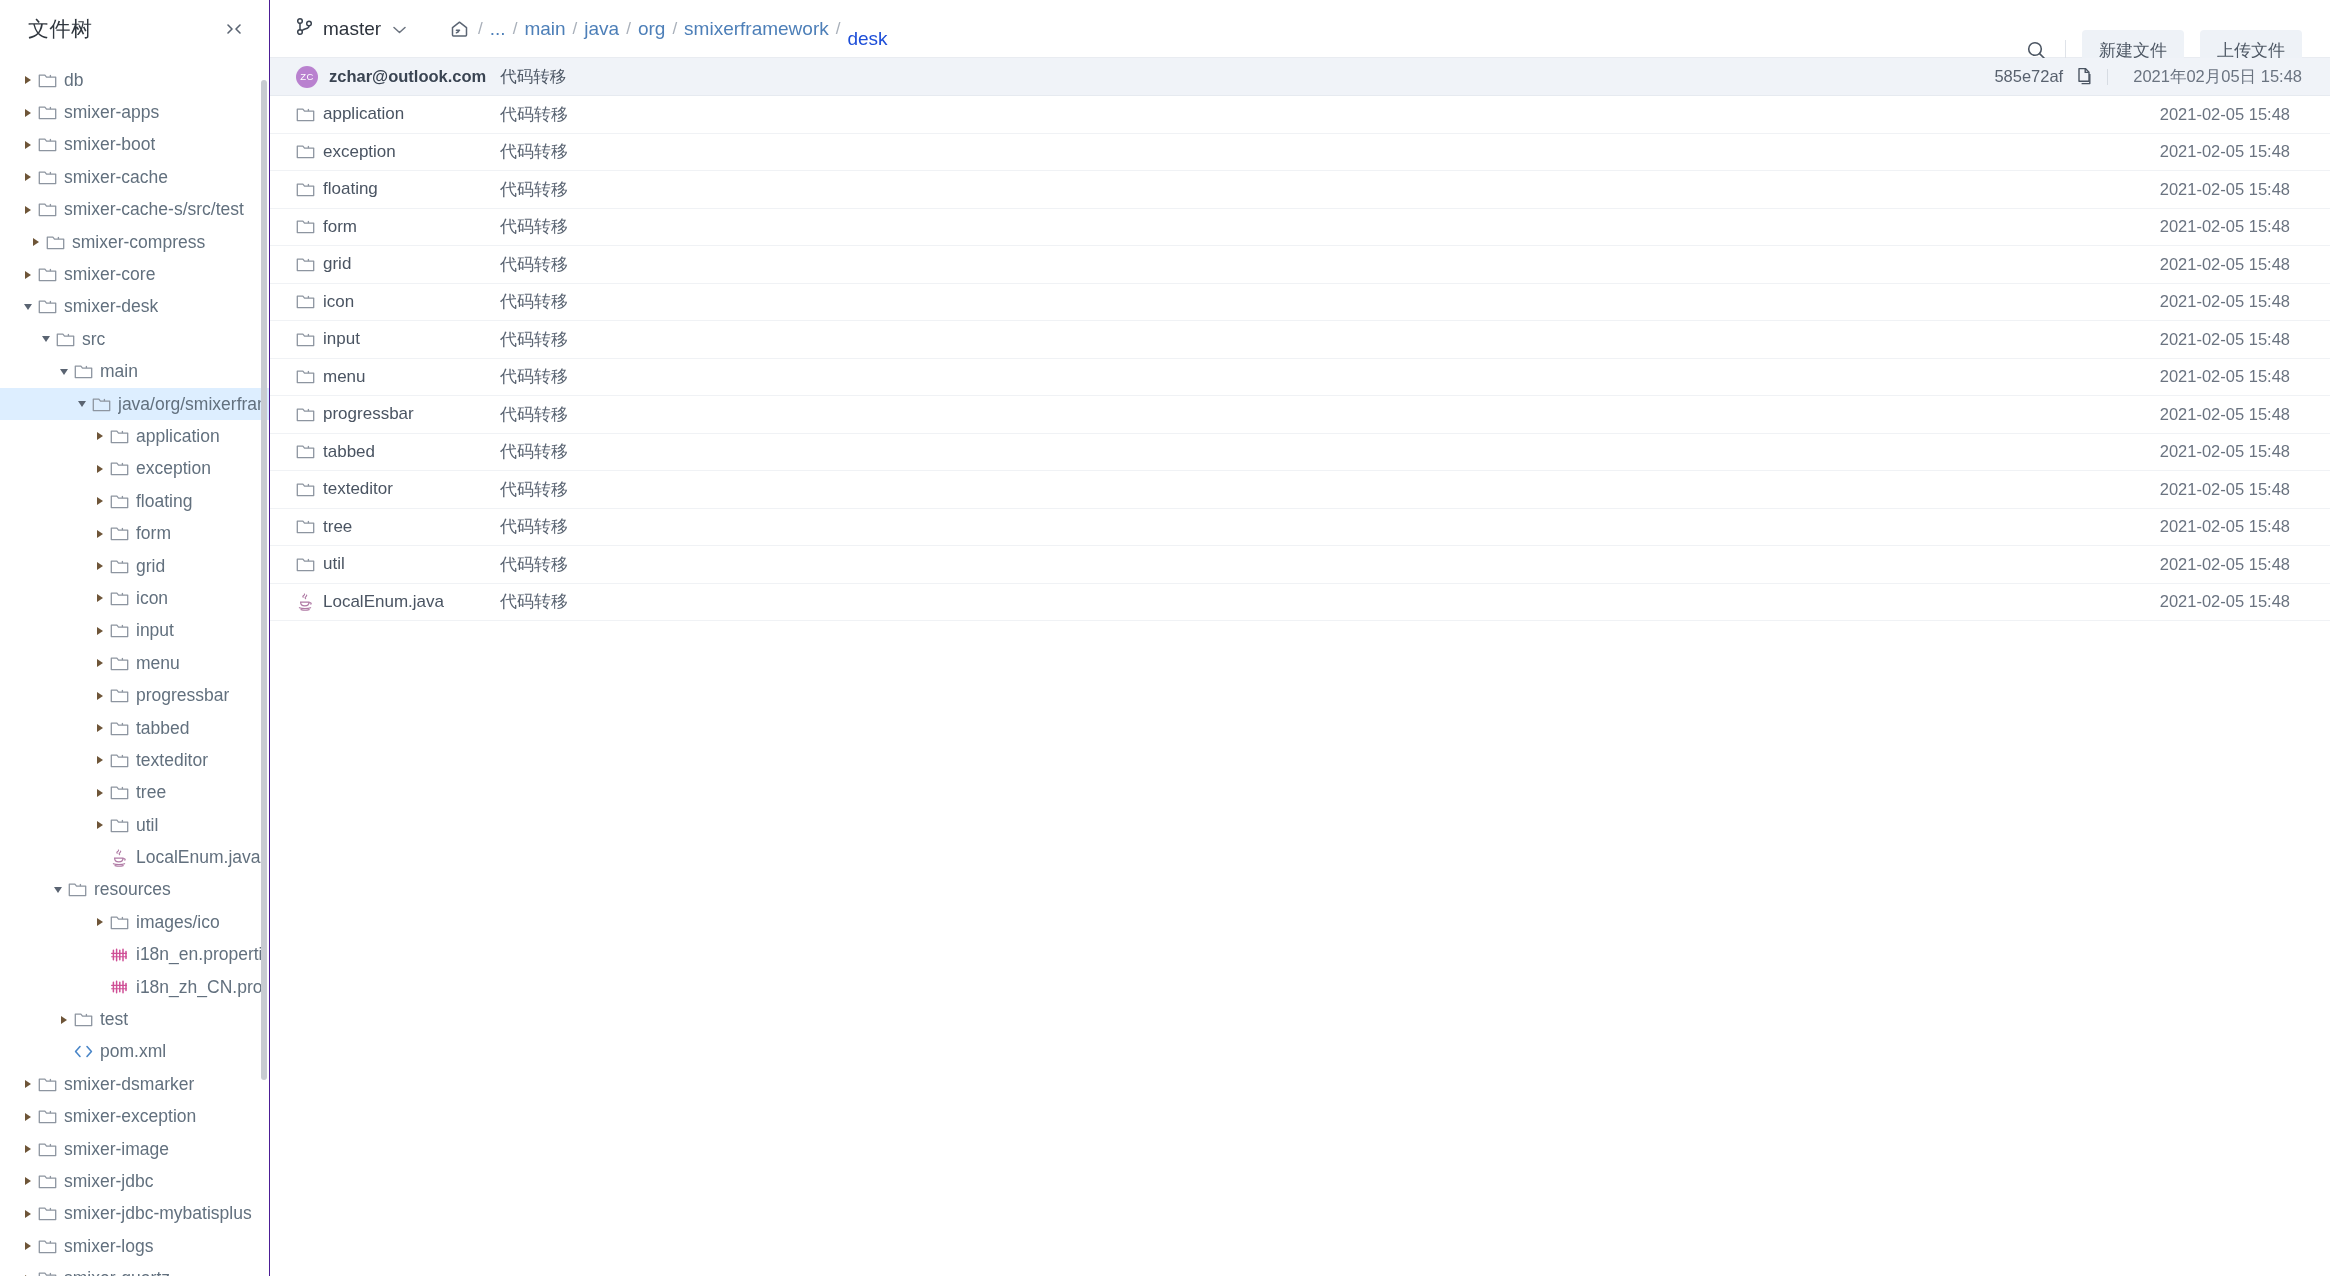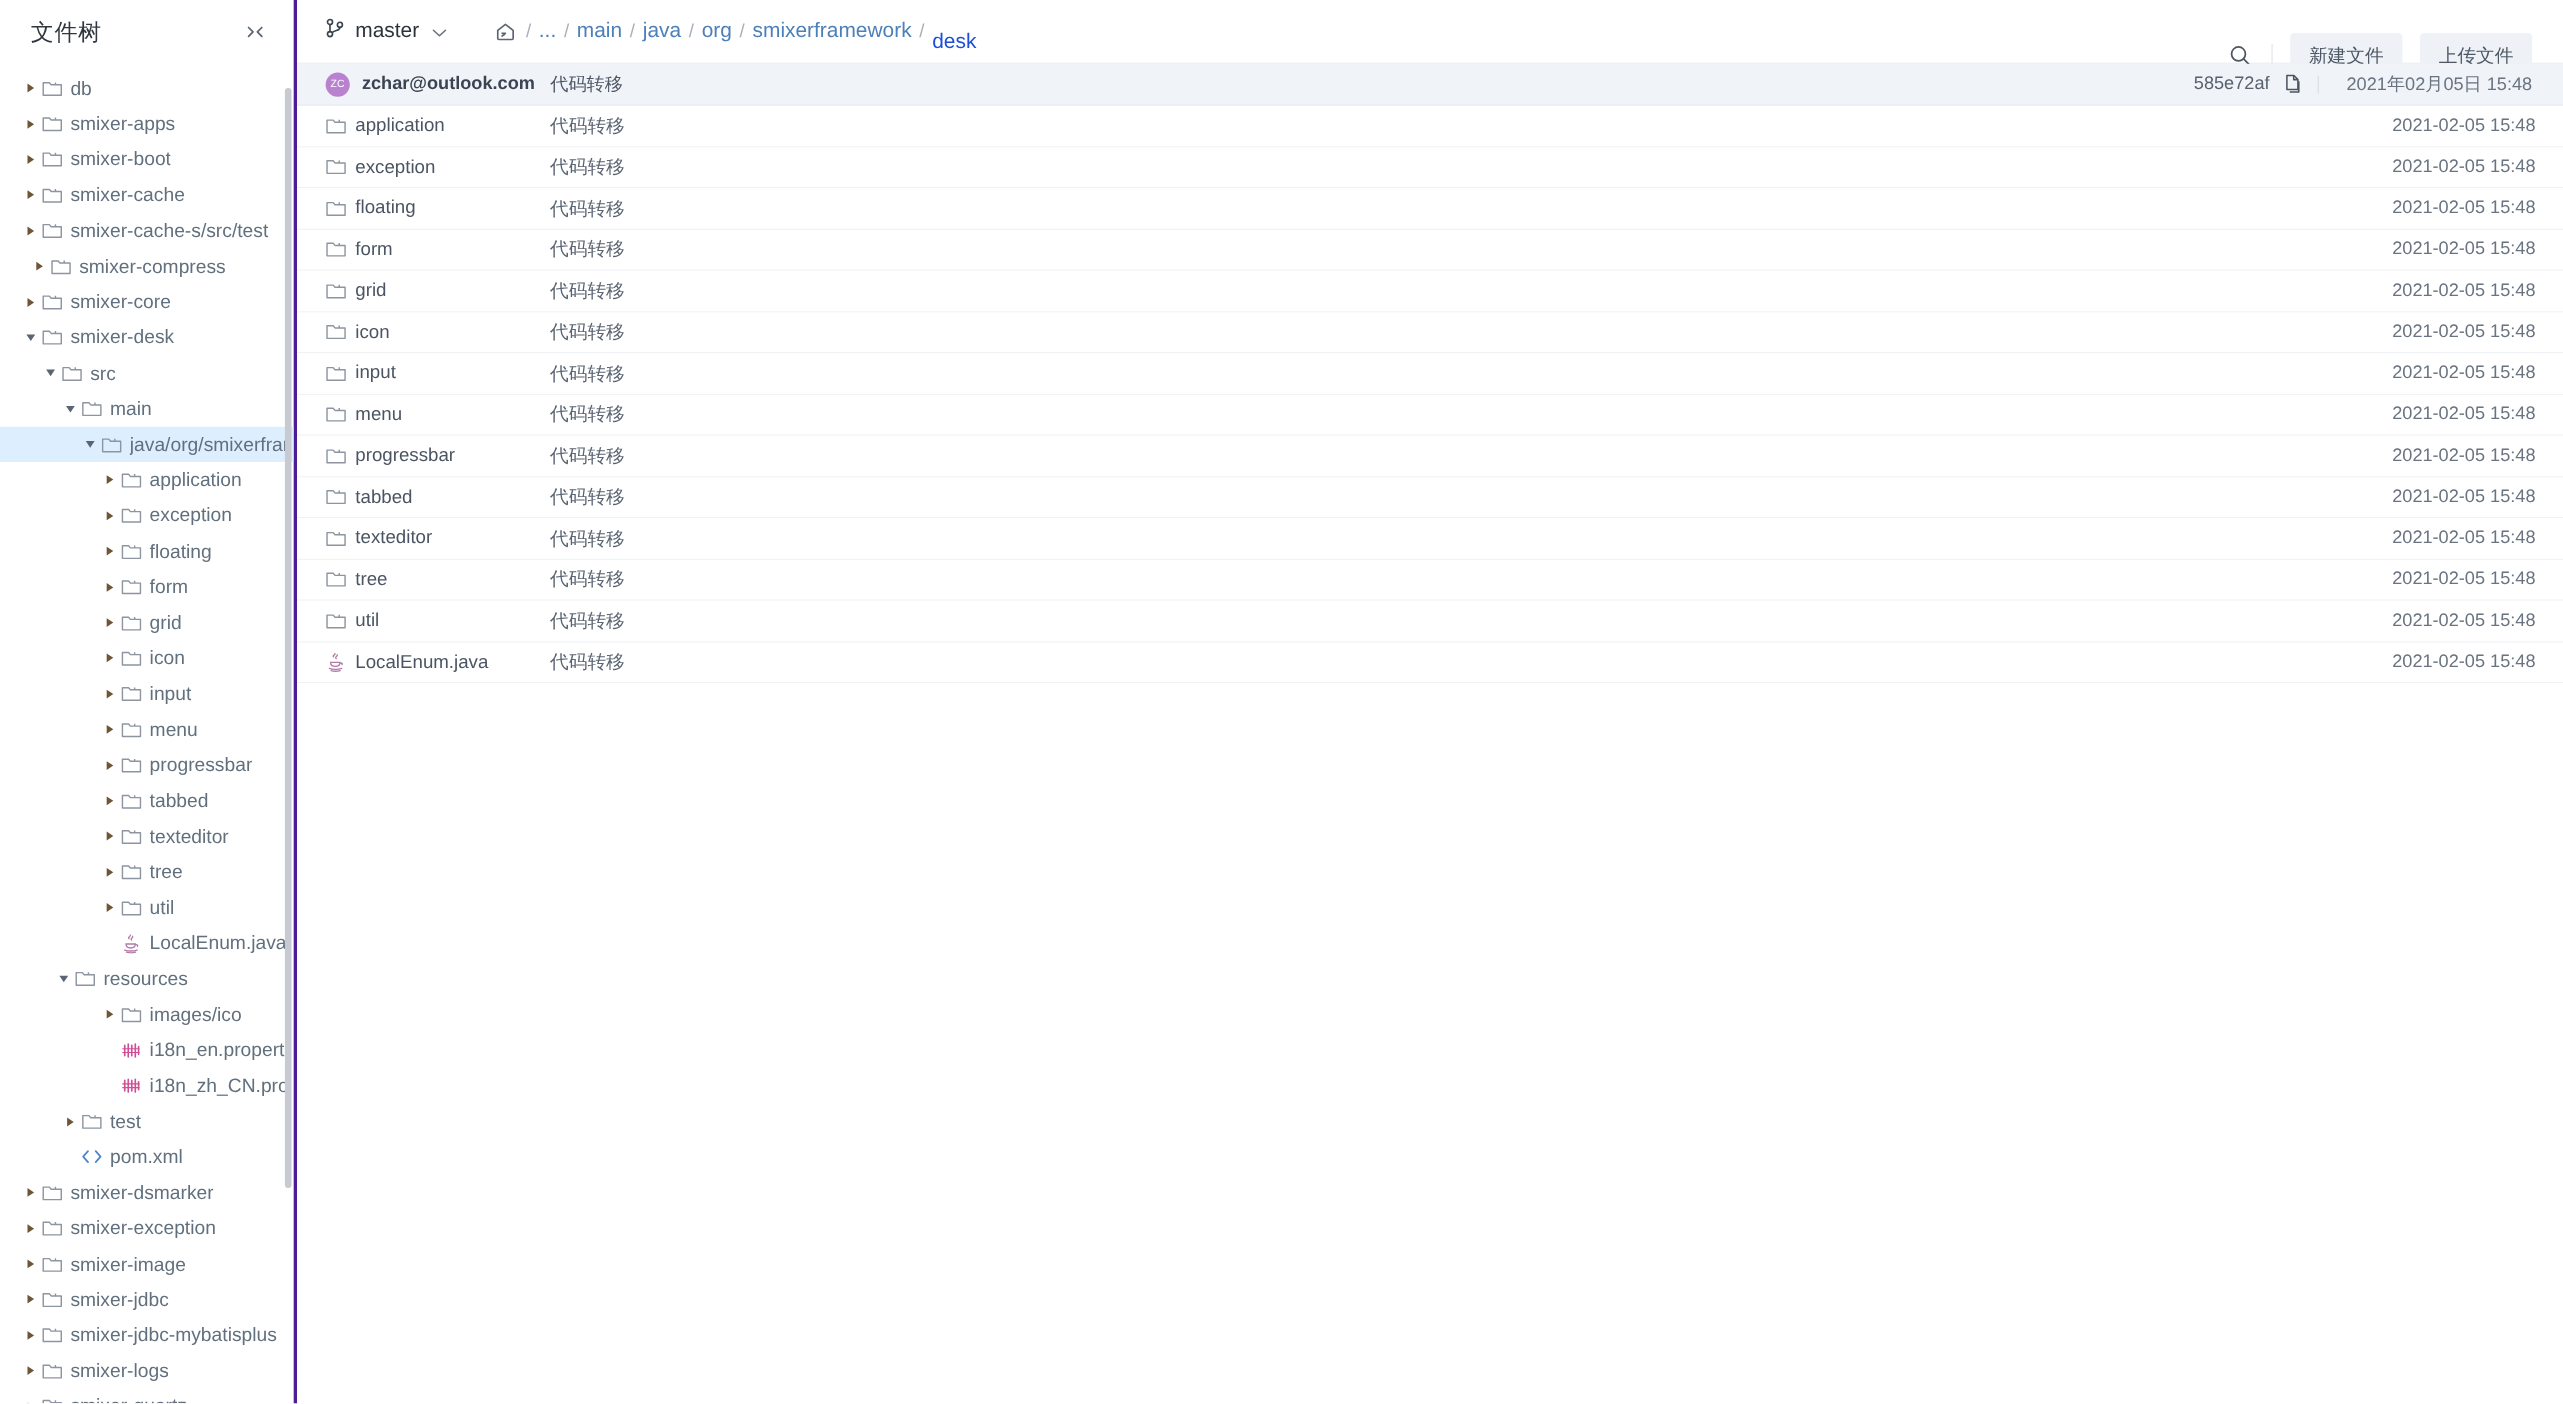--- a/index.html
+++ b/index.html
@@ -9,21 +9,21 @@
     background: #ffffff;
     color: #3c4858;
     overflow: hidden;
   }
   .app { display: flex; width: 2330px; height: 1276px; }
 
   
   .sidebar {
     width: 270px; height: 1276px;
     background: #ffffff;
-    border-right: 3px solid #4c1d95;
+    border-right: 1px solid #4c1d95;
     position: relative;
     flex: 0 0 270px;
     overflow: hidden;
   }
   .sidebar-header {
     height: 58px;
     display: flex; align-items: center; justify-content: space-between;
     padding: 0 24px 0 28px;
   }
   .sidebar-title {
@@ -125,21 +125,21 @@
   .file-row {
     display: flex; align-items: center;
     height: 37.5px;
     border-bottom: 1px solid #f0f2f5;
     font-size: 17px;
     cursor: pointer;
   }
   .fr-name { display: flex; align-items: center; width: 230px; min-width: 230px; padding-left: 26px; color: #4a5462; }
   .fr-icon { width: 27px; min-width: 27px; display: flex; align-items: center; }
   .fr-msg { color: #5a6472; width: 600px; }
-  .fr-date { margin-left: auto; color: #6a7380; padding-right: 25px; font-size: 16.5px; }
+  .fr-date { margin-left: auto; color: #6a7380; padding-right: 40px; font-size: 16.5px; }
 </style>
 </head>
 <body>
 
 <div class="app">
 
   <aside class="sidebar">
     <div class="sidebar-header">
       <div class="sidebar-title">文件树</div>
       <div class="collapse-btn">

